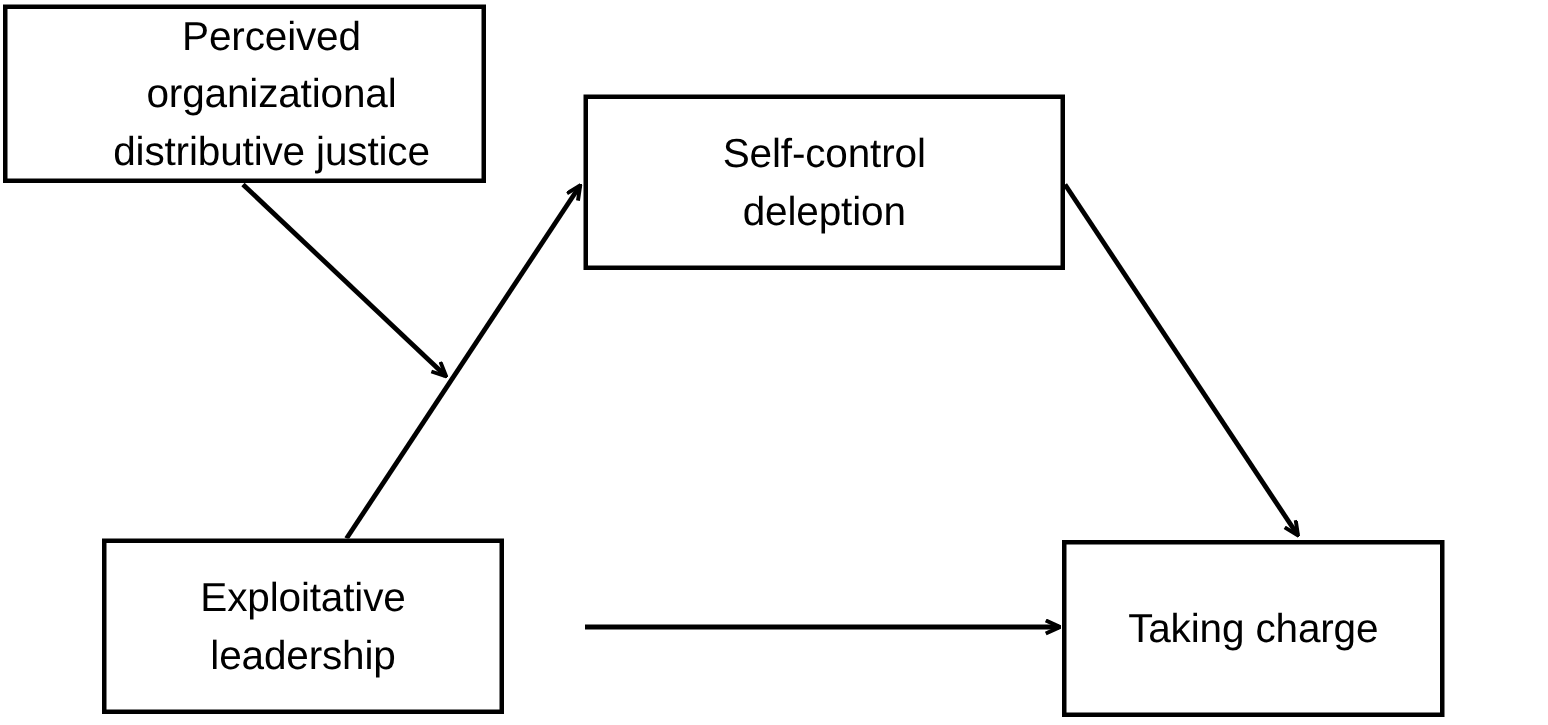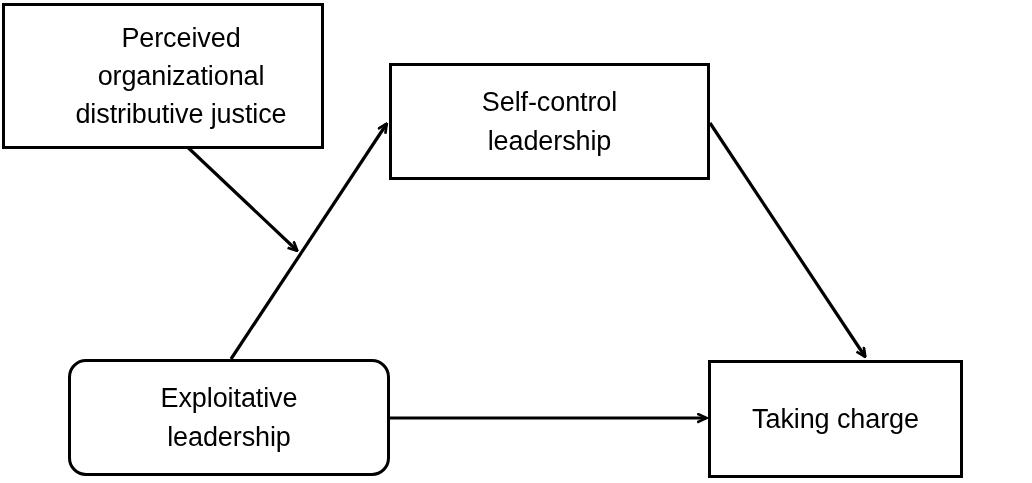--- a/index.html
+++ b/index.html
@@ -41,23 +41,23 @@
     line-height: 1.42;
     letter-spacing: -0.1px;
     z-index: 2;
   }
   .node-label {
     display: block;
     white-space: pre-line;
     padding: 0 6px;
   }
   
-  #node-justice   { left: 2px;   top: 3px;   width: 322px; height: 146px; padding-left: 36px; }
+  #node-justice   { left: 2px;   top: 3px;   width: 322px; height: 119px; padding-left: 36px; }
   #node-depletion { left: 389px; top: 63px;  width: 321px; height: 117px; }
-  #node-leader    { left: 68px;  top: 359px; width: 322px; height: 117px; border-radius: 18px; }
+  #node-leader    { left: 68px;  top: 359px; width: 268px; height: 117px; }
   #node-taking    { left: 708px; top: 360px; width: 255px; height: 118px; }
 </style>
 </head>
 <body>
 
 <div id="diagram-root">
 
   <svg id="arrow-layer" viewBox="0 0 1032 483" width="1032" height="483" xmlns="http://www.w3.org/2000/svg">
     <defs>
       <marker id="ah" markerWidth="11" markerHeight="11" refX="9.4" refY="5.1" orient="auto" markerUnits="userSpaceOnUse">
@@ -75,21 +75,21 @@
   </svg>
 
   <div class="node-box" id="node-justice">
     <span class="node-label">Perceived
 organizational
 distributive justice</span>
   </div>
 
   <div class="node-box" id="node-depletion">
     <span class="node-label">Self-control
-leadership</span>
+deleption</span>
   </div>
 
   <div class="node-box" id="node-leader">
     <span class="node-label">Exploitative
 leadership</span>
   </div>
 
   <div class="node-box" id="node-taking">
     <span class="node-label">Taking charge</span>
   </div>

